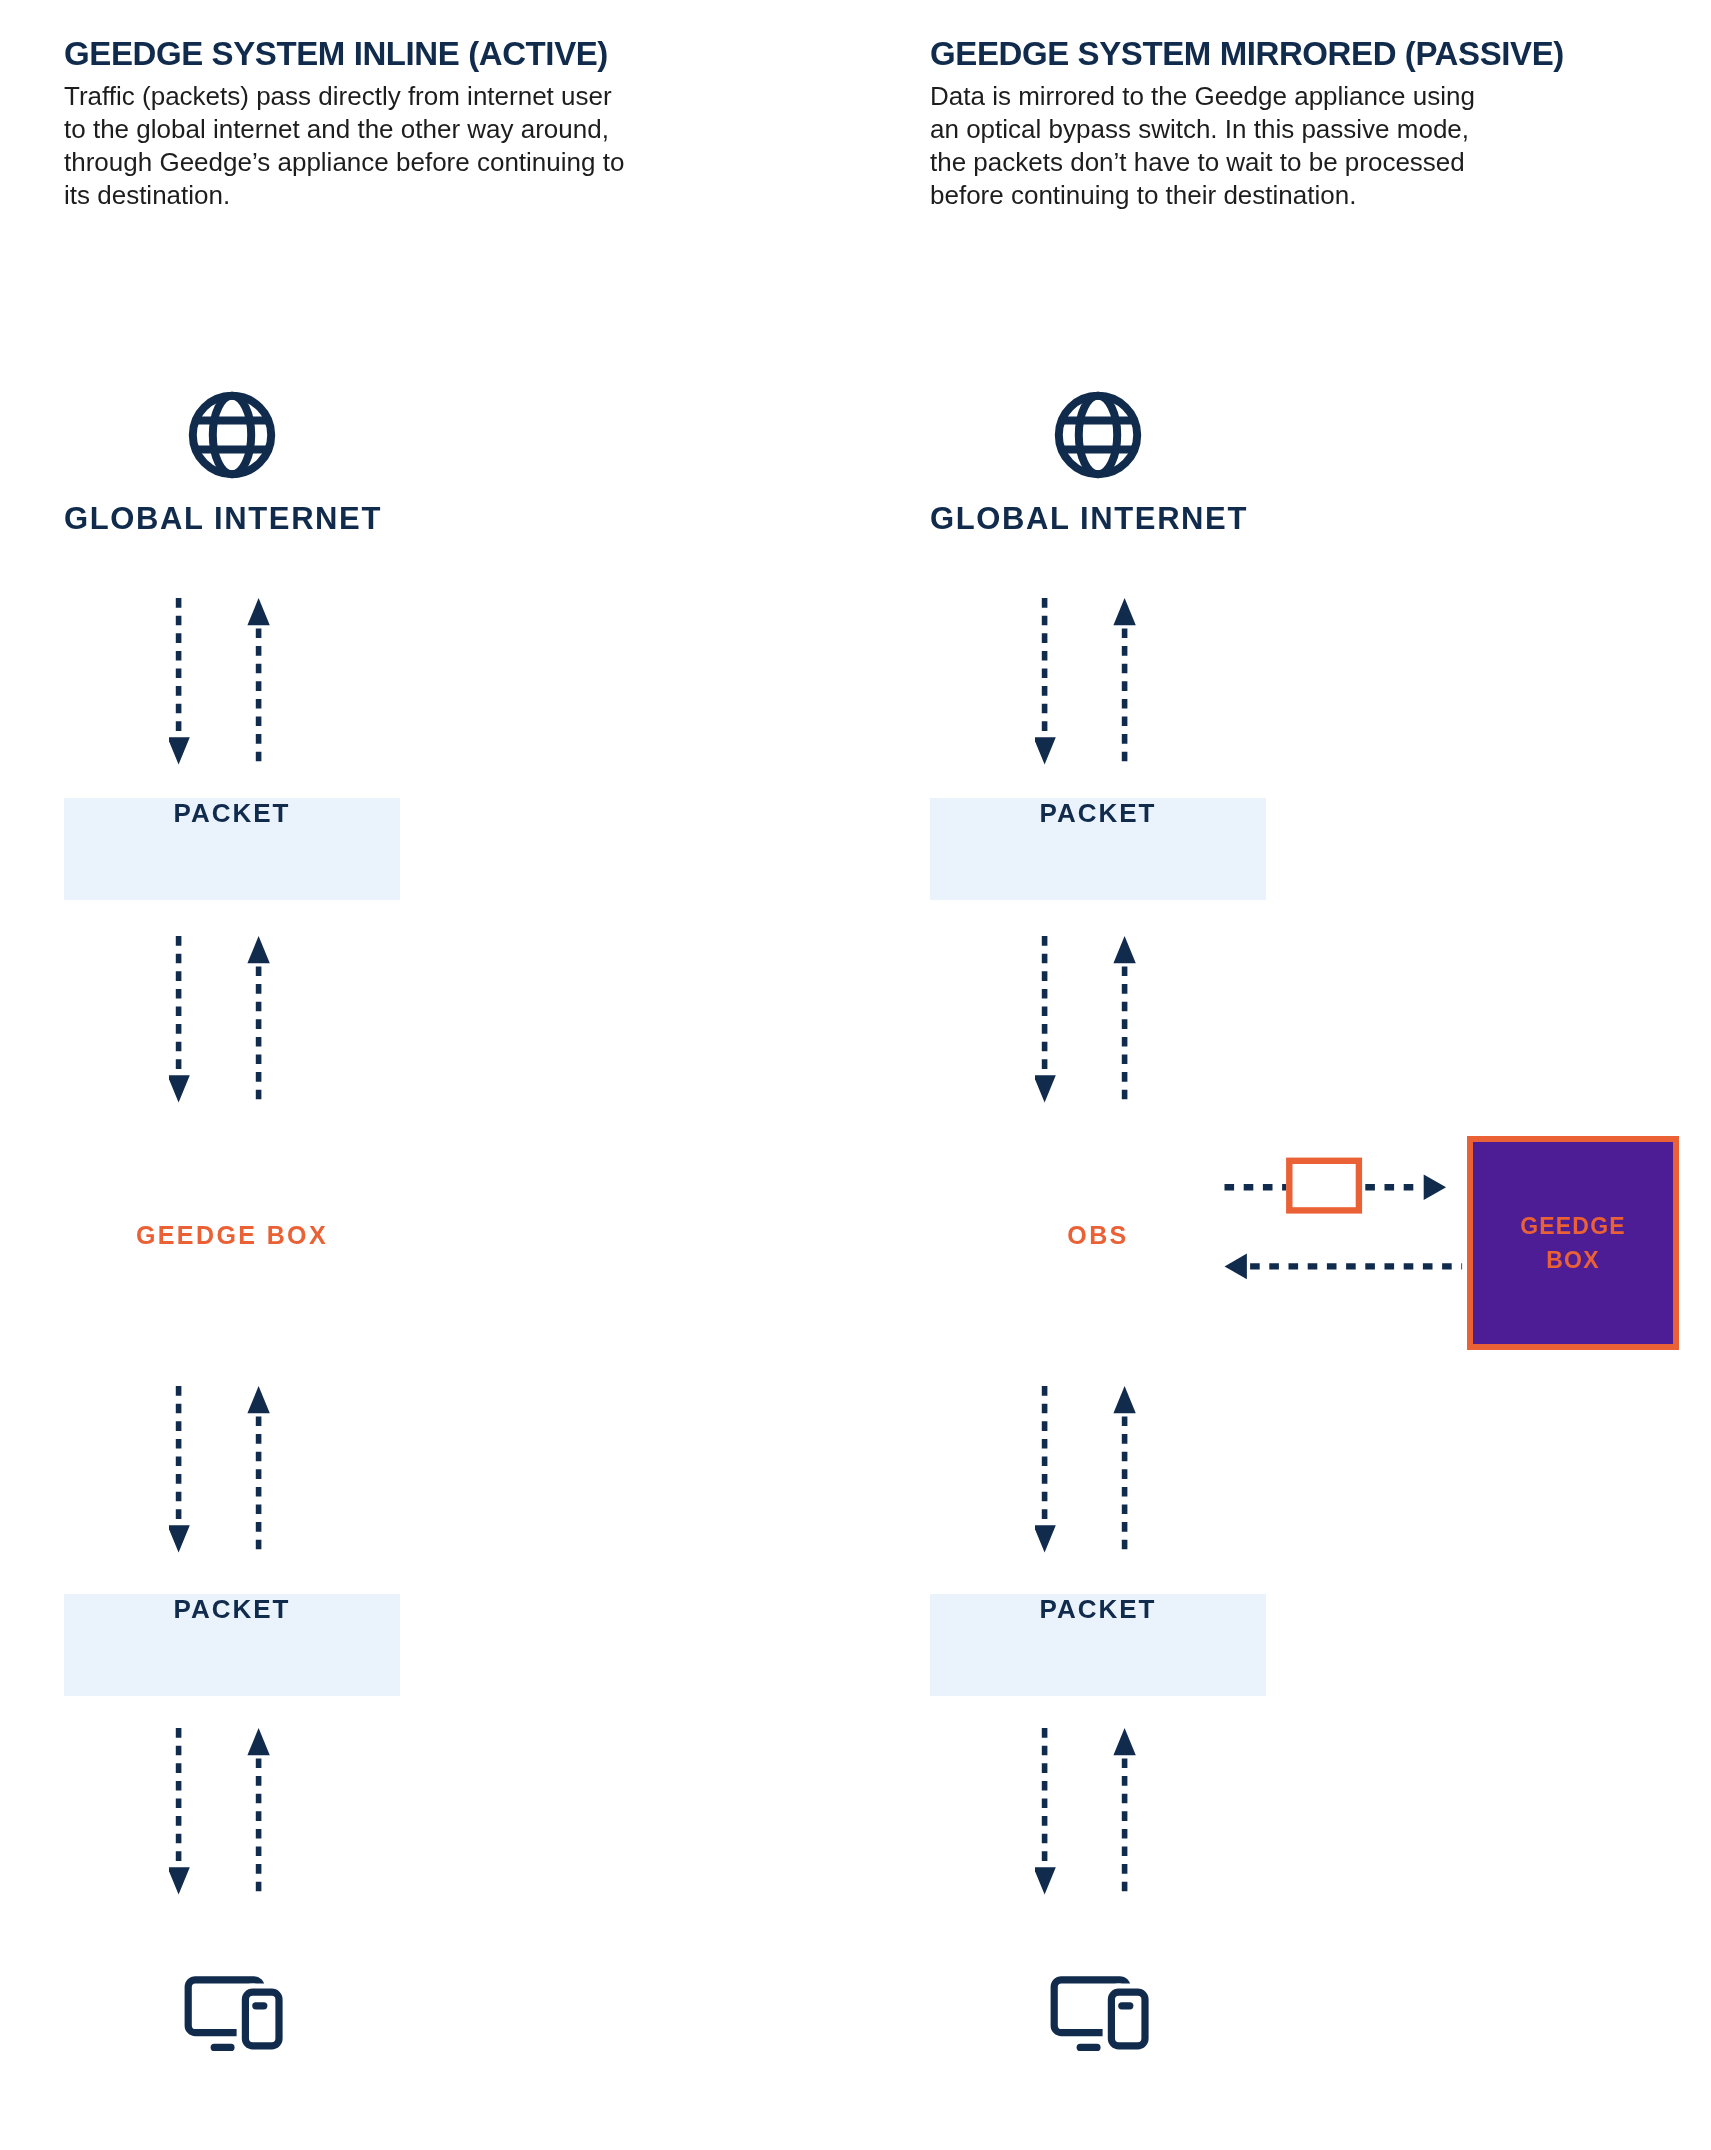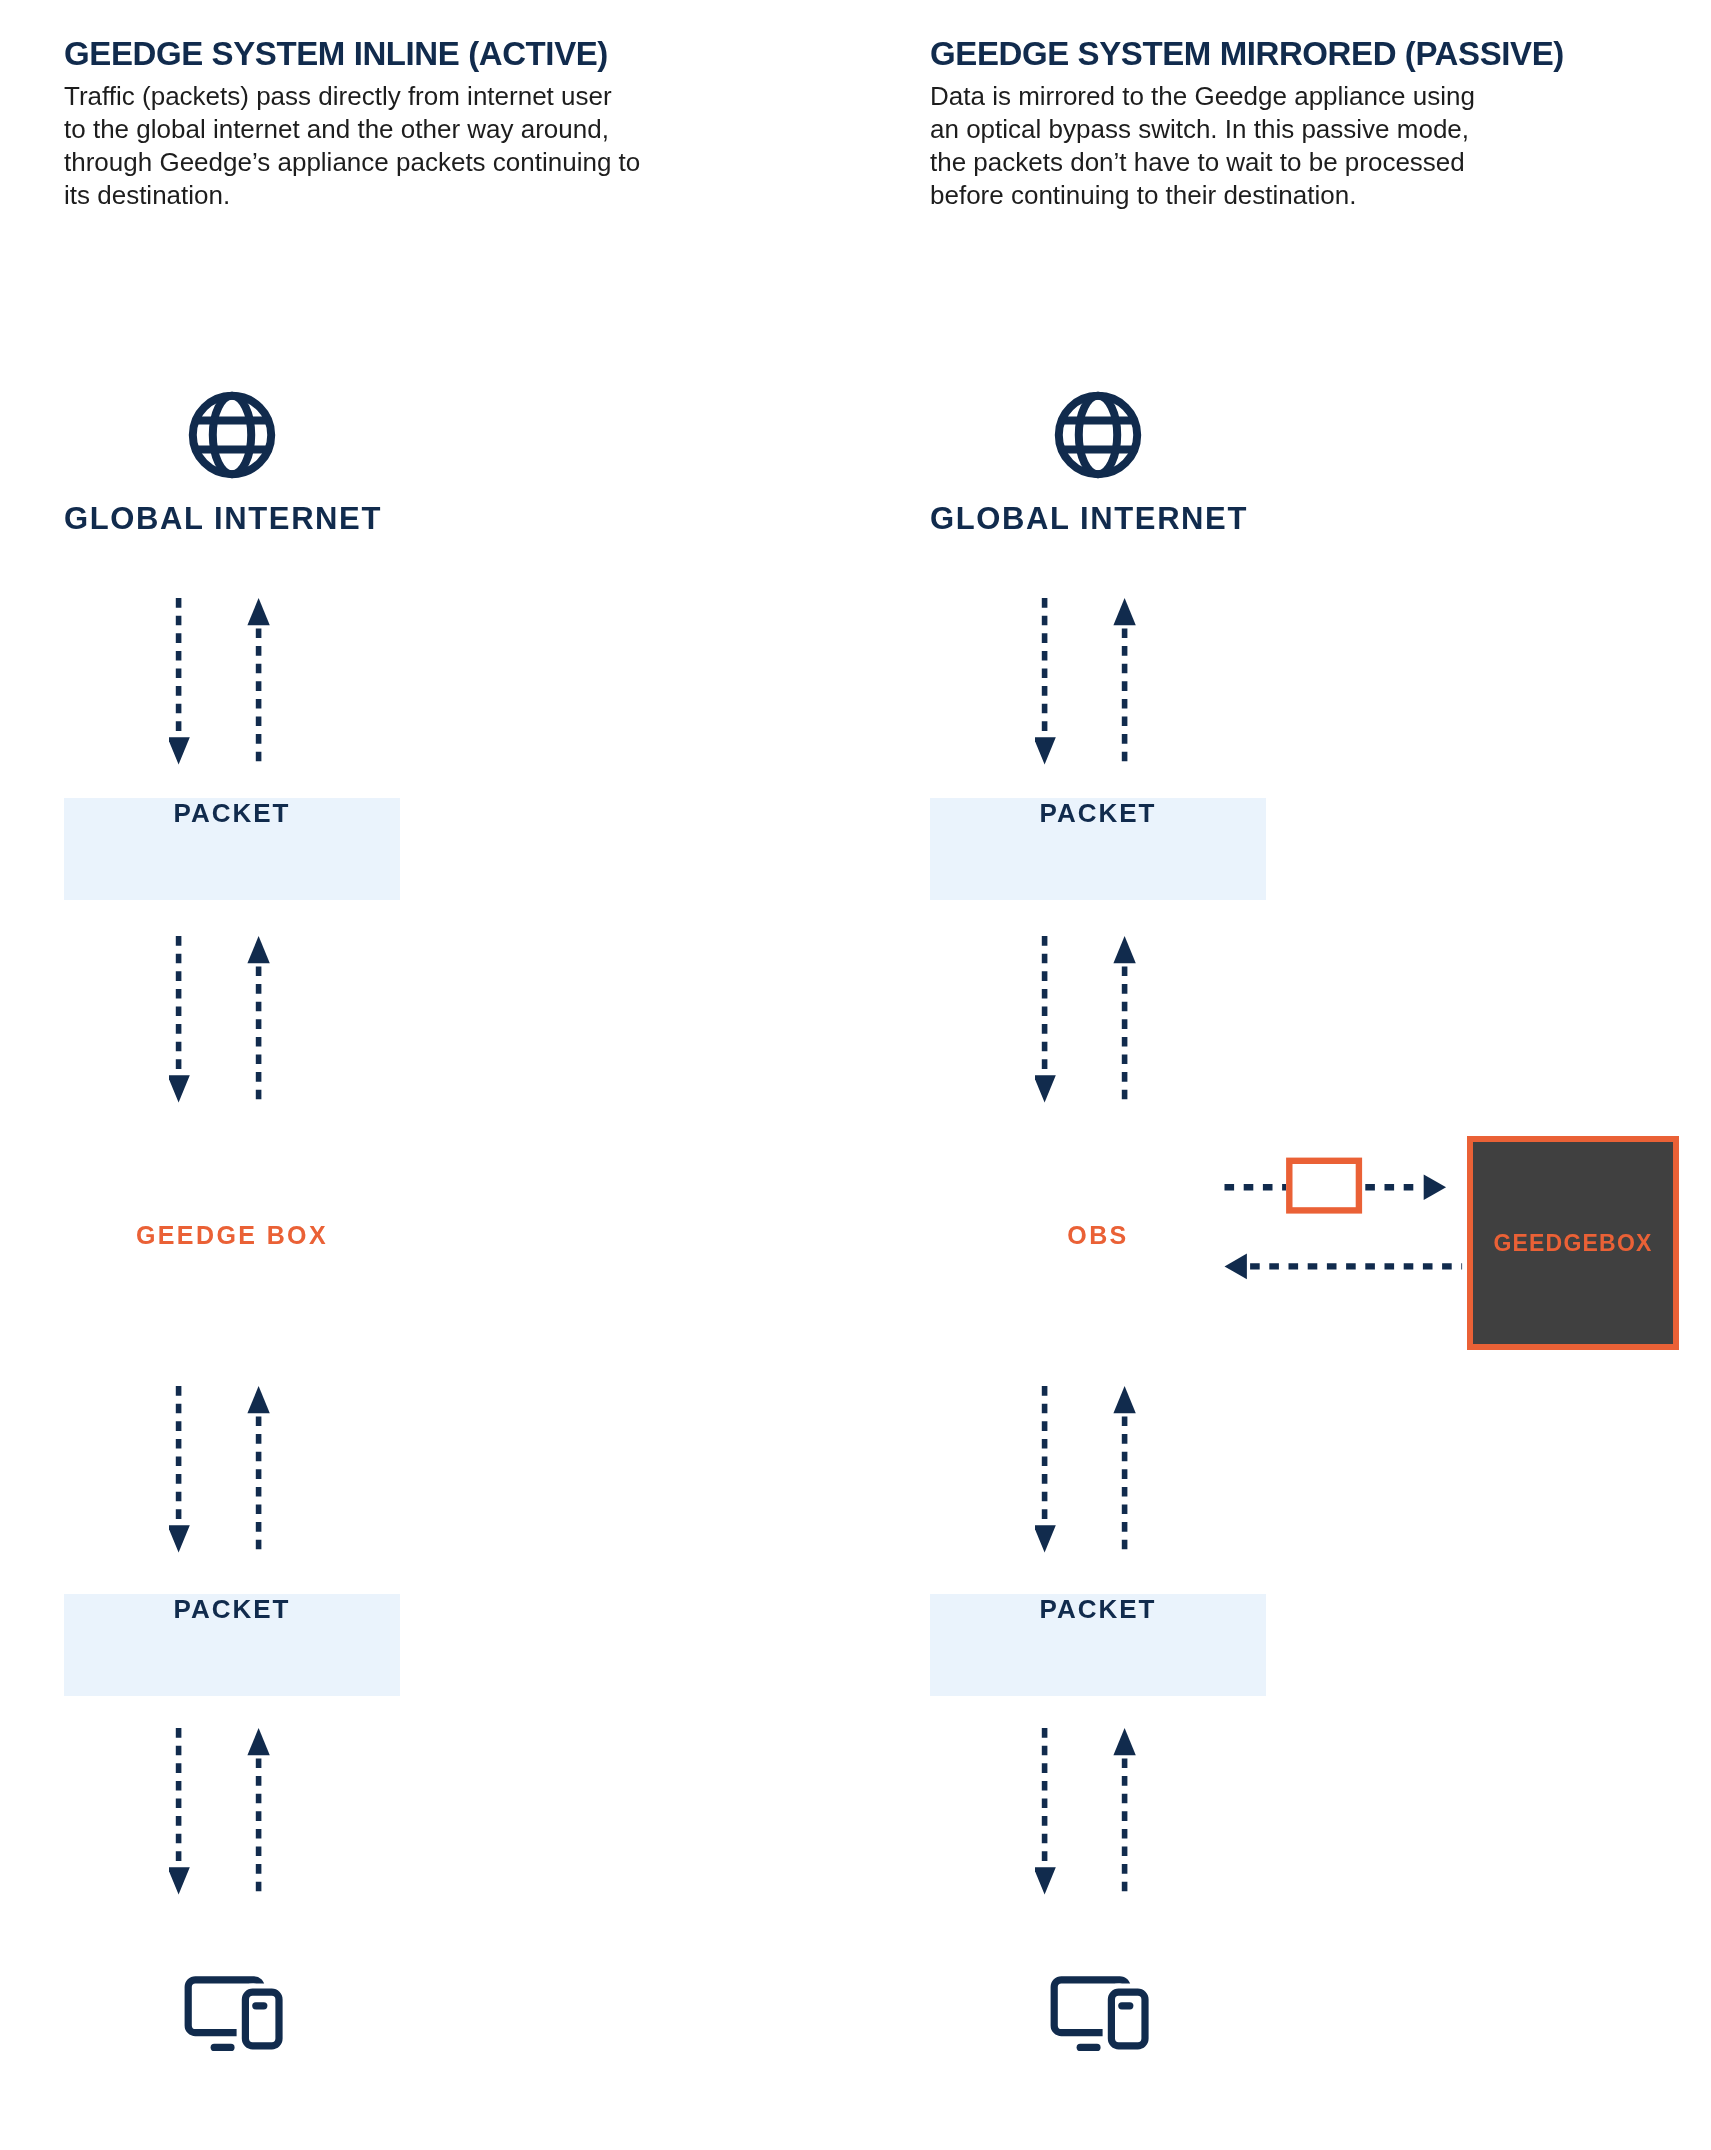--- a/index.html
+++ b/index.html
@@ -48,39 +48,39 @@
   .device{position:absolute;left:183px;top:1973px;}
   .device-label{
     position:absolute;left:64px;width:336px;top:2081px;
     text-align:left;font-size:26.5px;font-weight:bold;letter-spacing:1.6px;
     color:var(--navy);white-space:nowrap;
   }
 
   .obs-flow{position:absolute;left:354px;top:1152px;}
   .geedge-appliance{
     position:absolute;left:601px;top:1136px;width:212px;height:214px;
-    box-sizing:border-box;border:6.4px solid var(--orange);background:#404040;
-    display:flex;flex-direction:row;align-items:center;justify-content:center;
+    box-sizing:border-box;border:6.4px solid var(--orange);background:#4c1d95;
+    display:flex;flex-direction:column;align-items:center;justify-content:center;
   }
   .geedge-appliance div{
     font-size:23px;font-weight:bold;letter-spacing:1.2px;line-height:34px;
     color:var(--orange);text-align:center;
   }
 </style>
 </head>
 <body>
 
 <div class="canvas" style="--navy:#112B4D;--orange:#EA6136;--lightblue:#EAF3FC;">
 
   <section class="col left">
     <h1 class="panel-title">GEEDGE SYSTEM INLINE (ACTIVE)</h1>
     <div class="panel-desc">
       <div>Traffic (packets) pass directly from internet user</div>
       <div>to the global internet and the other way around,</div>
-      <div>through Geedge’s appliance packets continuing to</div>
+      <div>through Geedge’s appliance before continuing to</div>
       <div>its destination.</div>
     </div>
 
     <svg class="globe" width="88" height="88" viewBox="0 0 110 110">
       <circle cx="55" cy="55" r="49" fill="none" stroke="#112B4D" stroke-width="10"></circle>
       <ellipse cx="55" cy="55" rx="24" ry="49" fill="none" stroke="#112B4D" stroke-width="10"></ellipse>
       <line x1="10" y1="37" x2="100" y2="37" stroke="#112B4D" stroke-width="10"></line>
       <line x1="10" y1="73" x2="100" y2="73" stroke="#112B4D" stroke-width="10"></line>
     </svg>
     <div class="node-label">GLOBAL INTERNET</div>

